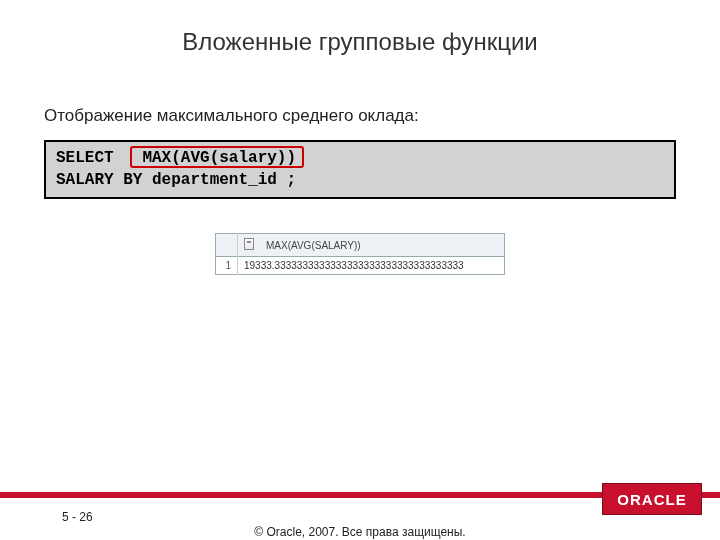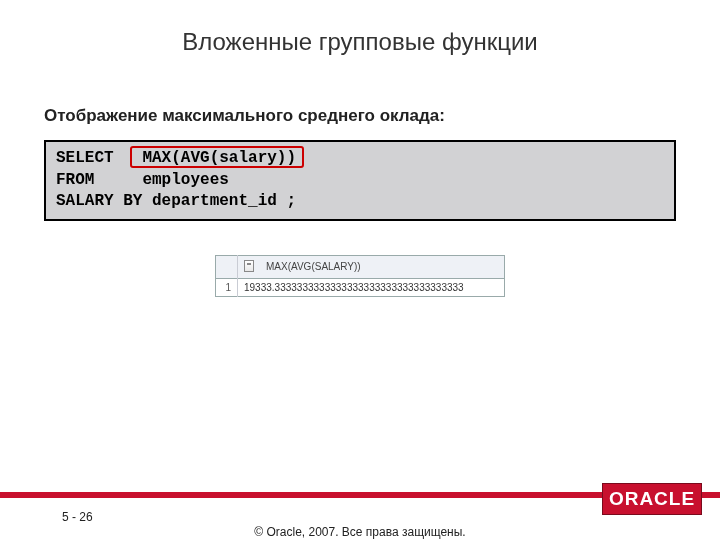--- a/index.html
+++ b/index.html
@@ -15,21 +15,20 @@
     text-align: center;
     font-size: 24px;
     font-weight: normal;
     color: #333;
     padding-top: 28px;
   }
   .subtitle {
     font-size: 17px;
     color: #222;
     margin: 50px 0 14px 44px;
-    font-weight: bold;
   }
   .code-block {
     margin: 0 44px;
     background: #d2d2d4;
     border: 2px solid #000000;
     padding: 6px 10px;
     font-family: "Courier New", monospace;
     font-size: 16px;
     font-weight: bold;
     color: #000;
@@ -128,40 +127,39 @@
   }
   .logo {
     position: absolute;
     right: 18px;
     top: -15px;
     width: 100px;
     height: 32px;
     background: #c8102e;
     color: #fff;
     font-weight: bold;
-    font-size: 19px;
+    font-size: 15px;
     letter-spacing: 1px;
     display: flex;
     align-items: center;
     justify-content: center;
     border: 1px solid #7a0a1c;
     font-family: Arial, sans-serif;
   }
 </style>
 </head>
 <body>
 
 <h1 class="slide-title">Вложенные групповые функции</h1>
 
 <p class="subtitle">Отображение максимального среднего оклада:</p>
 
 <div class="code-block">
   <div class="highlight-box"></div>
   <div class="code-line">SELECT   MAX(AVG(salary))</div>
-  <div class="code-line">FROM     employees</div>
   <div class="code-line">SALARY BY department_id ;</div>
 </div>
 
 <table class="result-table">
   <tbody>
       <tr class="result-header">
     <td class="col-num"></td>
     <td class="col-icon"><span class="icon-box"></span></td>
     <td class="col-name">MAX(AVG(SALARY))</td>
   </tr>

